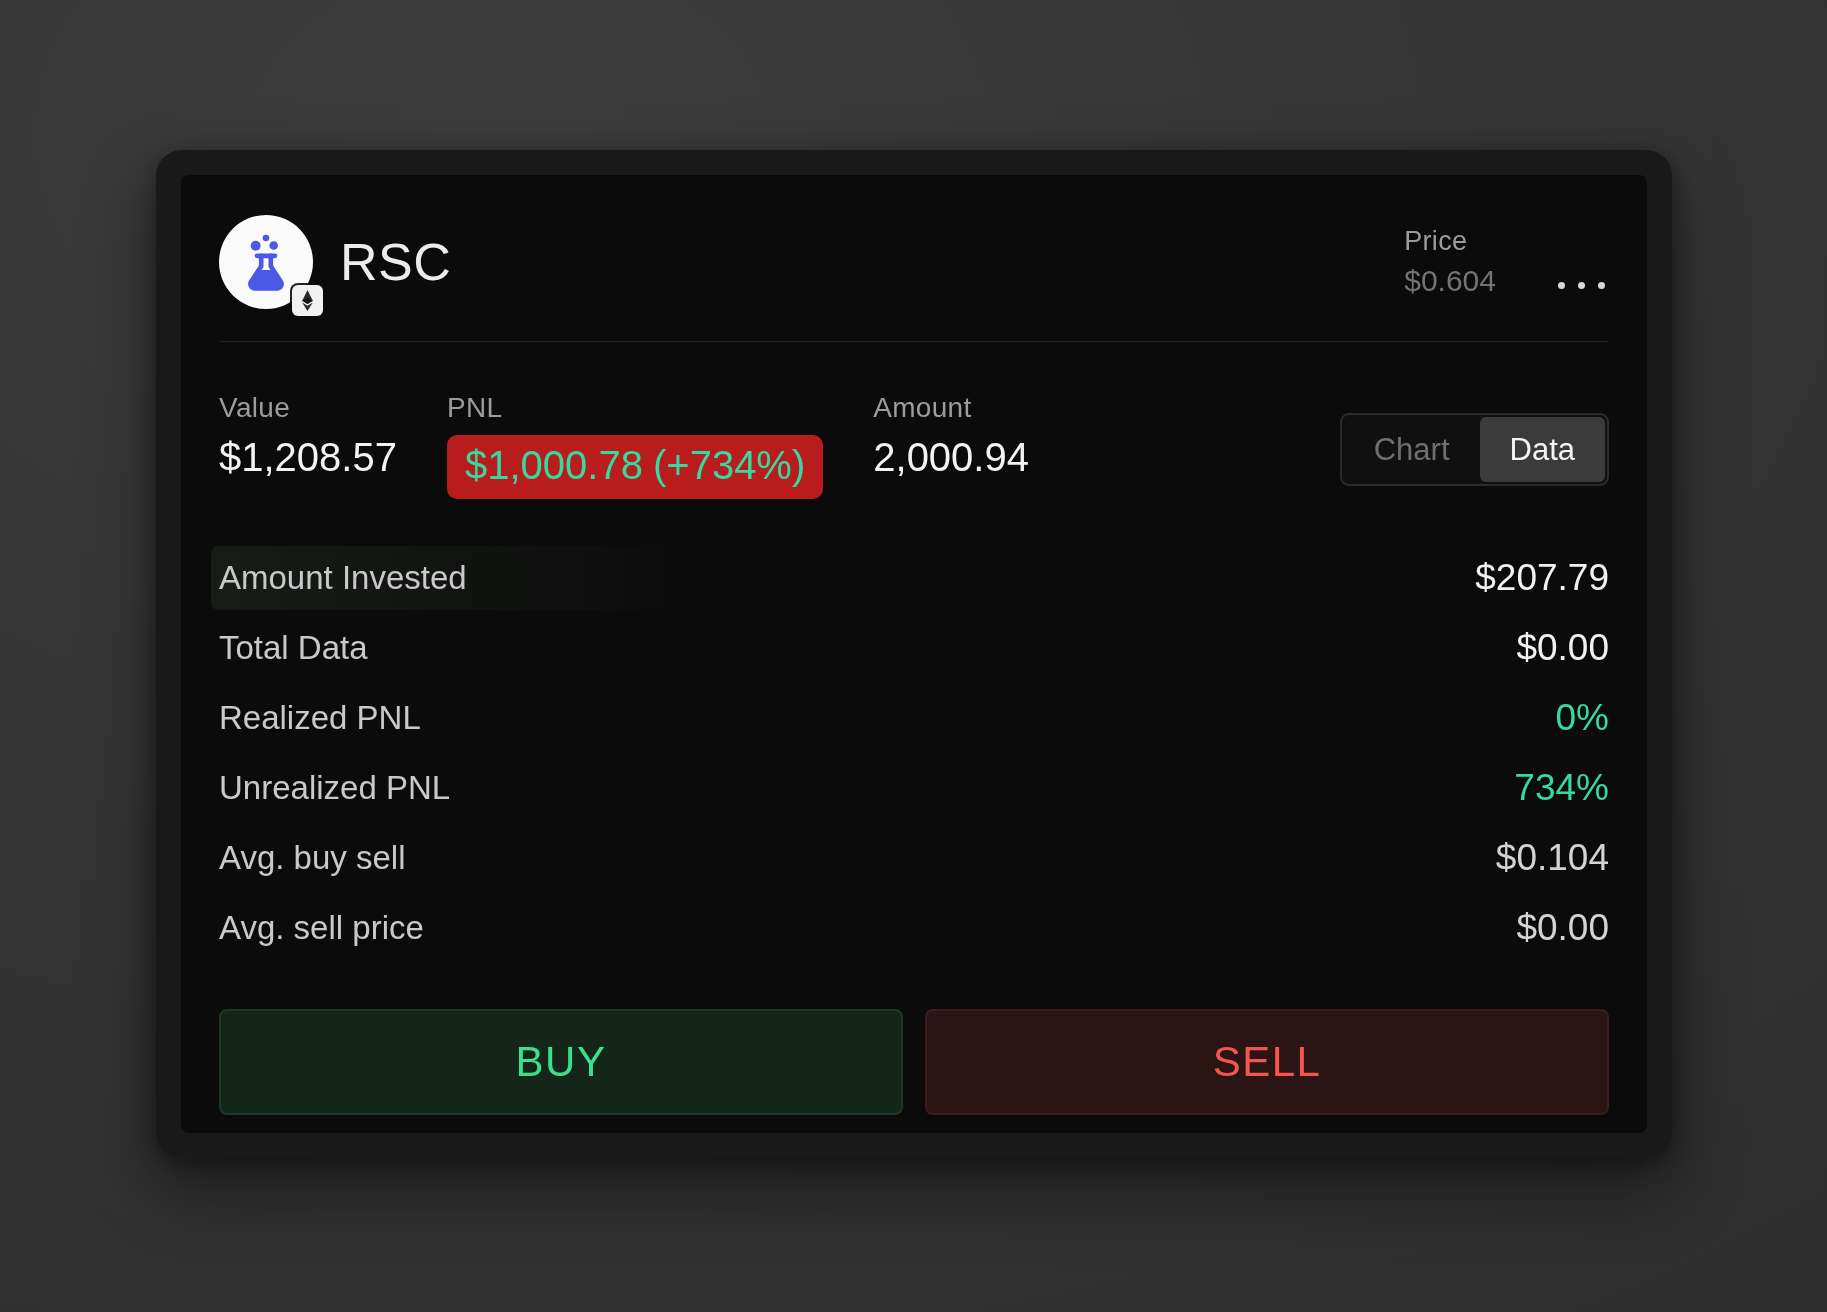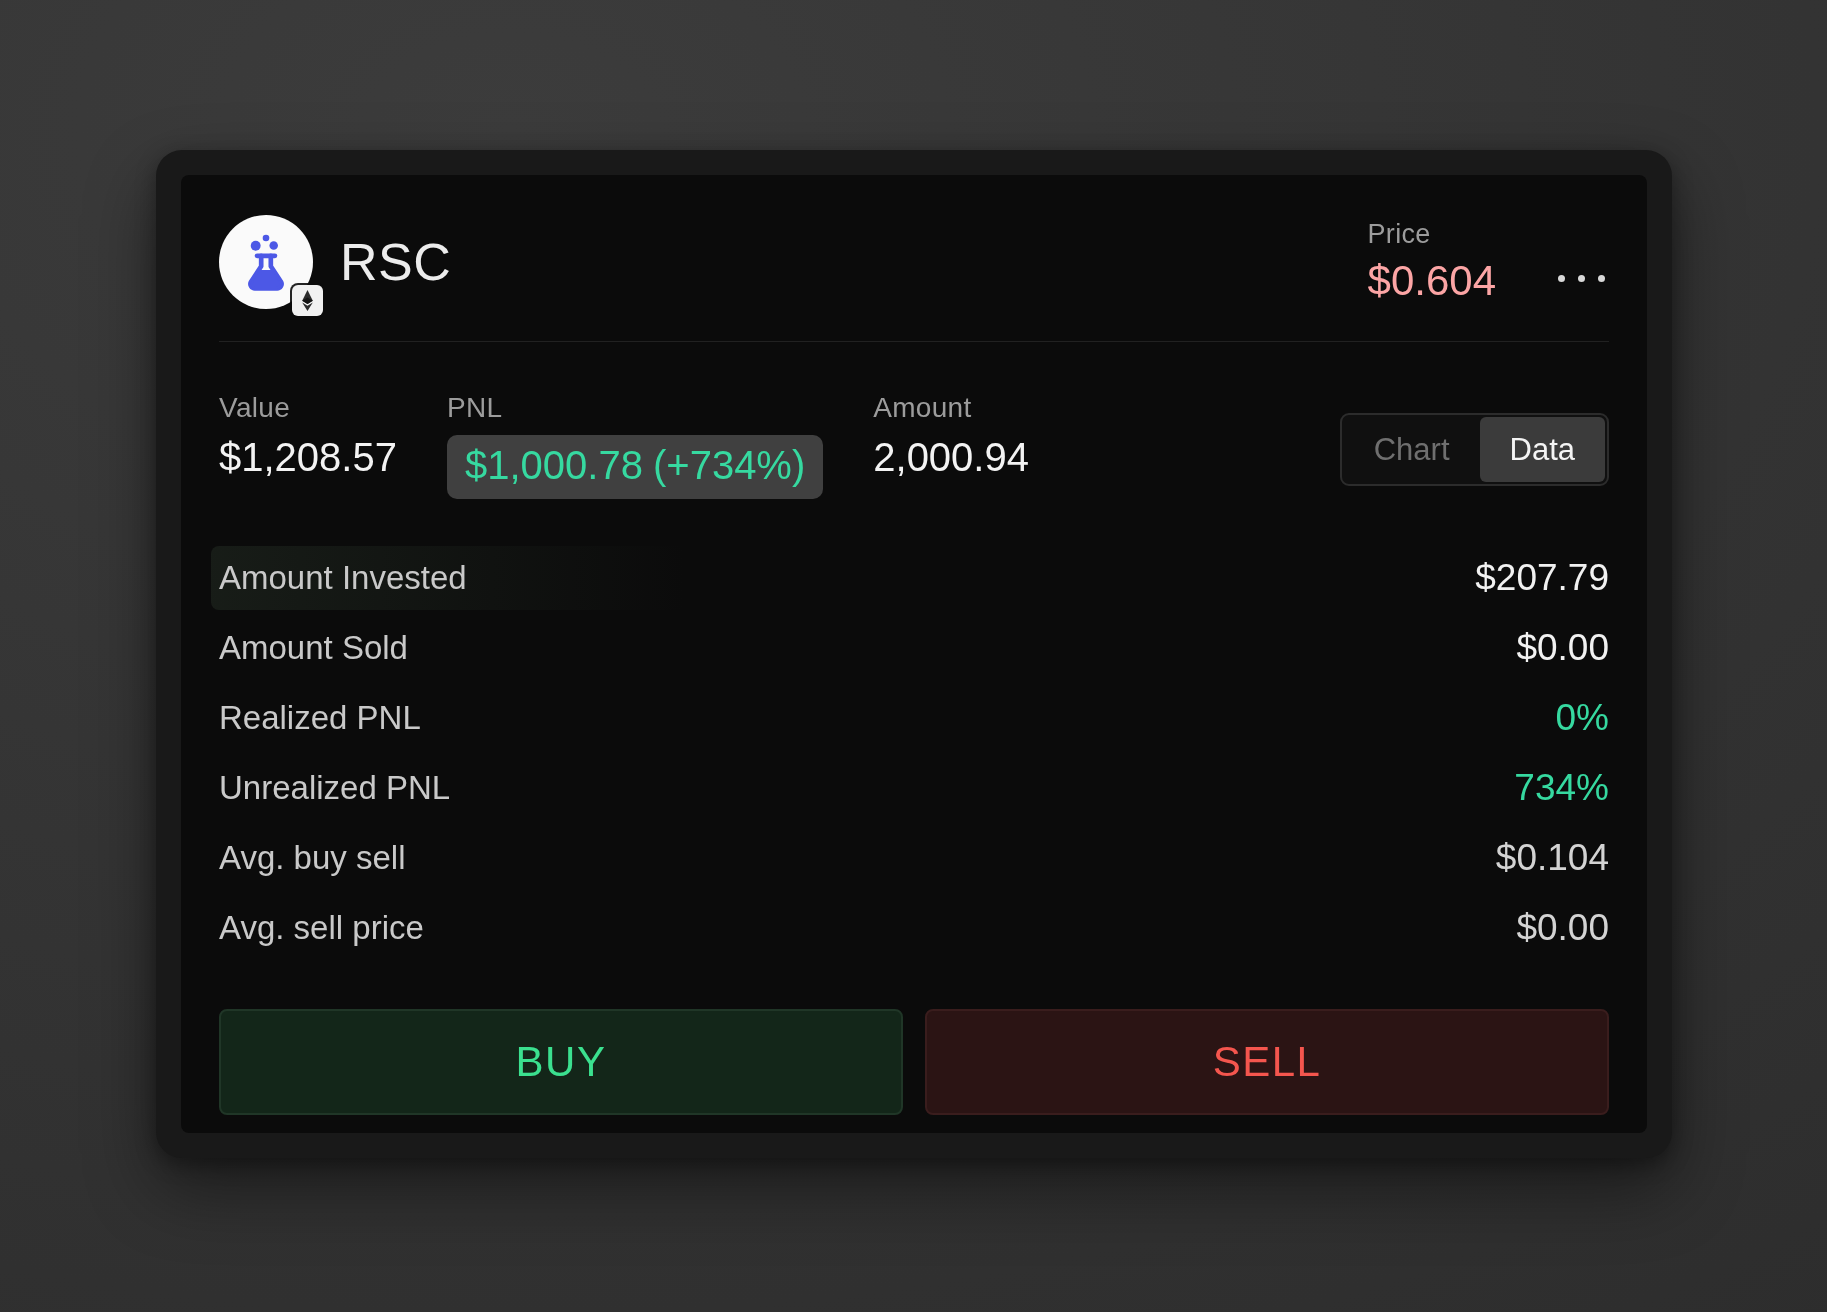--- a/index.html
+++ b/index.html
@@ -24,31 +24,31 @@
   .avatar-circle{width:94px;height:94px;border-radius:50%;background:#fafafa;display:flex;align-items:center;justify-content:center}
   .avatar-circle svg{width:66px;height:66px}
   .badge{
     position:absolute;right:-10px;bottom:-7px;width:31px;height:31px;background:#f1f1f1;
     border-radius:6px;display:flex;align-items:center;justify-content:center;
     box-shadow:0 0 0 2px rgba(11,11,11,.9);
   }
   .title{font-size:52px;color:#ececec;margin-left:27px;letter-spacing:.5px;font-weight:400}
   .header-right{margin-left:auto;display:flex;align-items:flex-start}
   .price-label{font-size:27px;color:#9c9c9c;margin-bottom:7px;letter-spacing:.3px}
-  .price-value{font-size:42px;color:#fca5a5}
+  .price-value{font-size:30px;color:#737373}
   .menu-btn{margin-left:58px;margin-top:52px;display:flex;gap:13px;background:none;border:none;cursor:pointer;padding:4px}
   .dot{width:7px;height:7px;border-radius:50%;background:#d8d8d8}
   
   .stats{display:flex;align-items:flex-start;padding-top:50px;flex:none}
   .stat-label{font-size:28px;color:#9c9c9c;margin-bottom:11px;letter-spacing:.3px}
   .stat-value{font-size:40px;color:#f3f3f3}
   .stat--value{margin-right:50px;min-width:178px}
   .stat--pnl{margin-right:50px}
   .pill-green{
-    display:inline-flex;align-items:baseline;gap:10px;background:#404040;border-radius:10px;
+    display:inline-flex;align-items:baseline;gap:10px;background:#b91c1c;border-radius:10px;
     padding:8px 18px 11px 18px;font-size:40px;color:#36d9a0;
   }
   .stat--amount{margin-left:0}
   .toggle{
     margin-left:auto;align-self:center;margin-top:8px;display:flex;align-items:center;
     border:2px solid #2c2c2c;background:#101010;border-radius:9px;padding:2px;
   }
   .seg{font-family:inherit;font-size:31px;line-height:1;padding:17px 30px;border:none;background:transparent;color:#6f6f6f;border-radius:6px;cursor:pointer}
   .seg.active{background:#3b3b3b;color:#f4f4f4}
   
@@ -132,21 +132,21 @@
         <button class="seg active">Data</button>
       </div>
     </div>
 
     <div class="rows">
       <div class="row row--highlight">
         <span class="row-label">Amount Invested</span>
         <span class="row-value">$207.79</span>
       </div>
       <div class="row">
-        <span class="row-label">Amount Sold</span>
+        <span class="row-label">Total Data</span>
         <span class="row-value">$0.00</span>
       </div>
       <div class="row">
         <span class="row-label">Realized PNL</span>
         <span class="row-value v-positive">0%</span>
       </div>
       <div class="row">
         <span class="row-label">Unrealized PNL</span>
         <span class="row-value v-positive">734%</span>
       </div>

